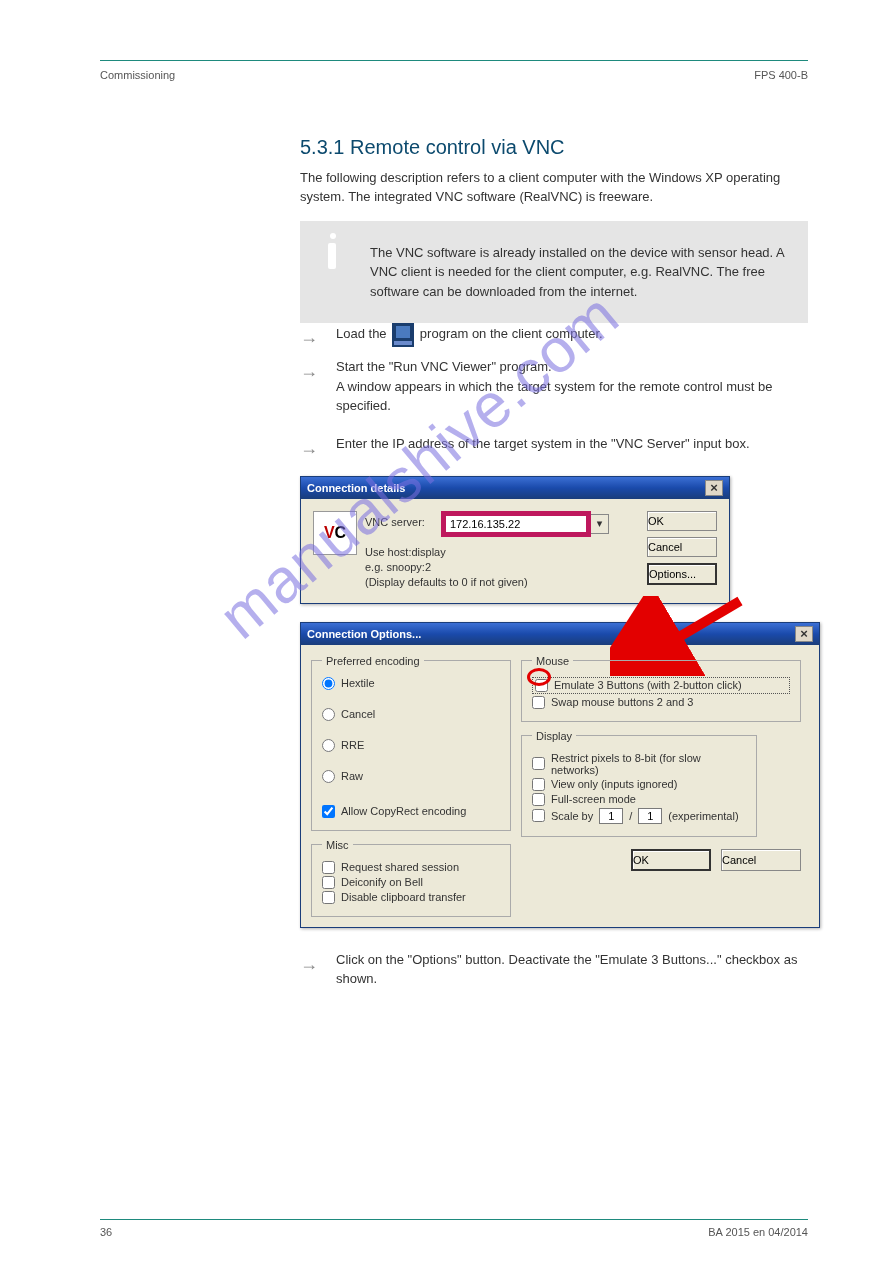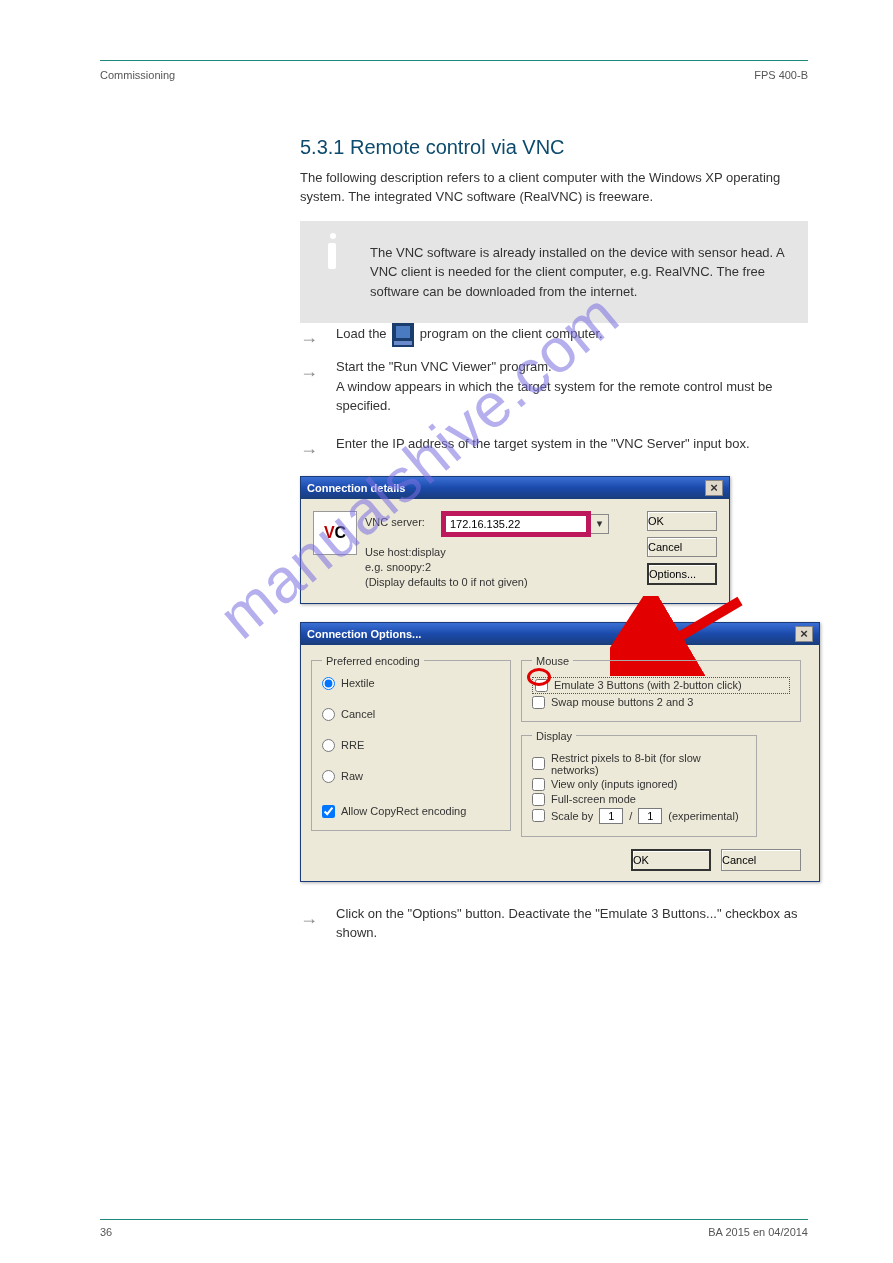--- a/index.html
+++ b/index.html
@@ -161,20 +161,35 @@
               </label>
             <label class="radio-row">
                 <input type="radio" name="enc" style="">
                 <span>Raw</span>
               </label>
             <label class="check-row" style="margin-top:6px;">
                 <input type="checkbox" checked="" style="">
                 <span>Allow CopyRect encoding</span>
               </label>
           </fieldset>
+          <fieldset class="fs-misc">
+            <legend>Misc</legend>
+            <label class="check-row">
+                <input type="checkbox" style="">
+                <span>Request shared session</span>
+              </label>
+            <label class="check-row">
+                <input type="checkbox" style="">
+                <span>Deiconify on Bell</span>
+              </label>
+            <label class="check-row">
+                <input type="checkbox" style="">
+                <span>Disable clipboard transfer</span>
+              </label>
+          </fieldset>
         </div>
         <div style="display:flex;flex-direction:column;gap:8px;position:relative;">
           <fieldset class="fs-mouse">
             <legend>Mouse</legend>
             <label class="check-row" style="border:1px dotted #555;padding:1px 2px;">
                 <input type="checkbox" style="">
                 <span>Emulate 3 Buttons (with 2-button click)</span>
               </label>
             <label class="check-row">
                 <input type="checkbox" style="">

